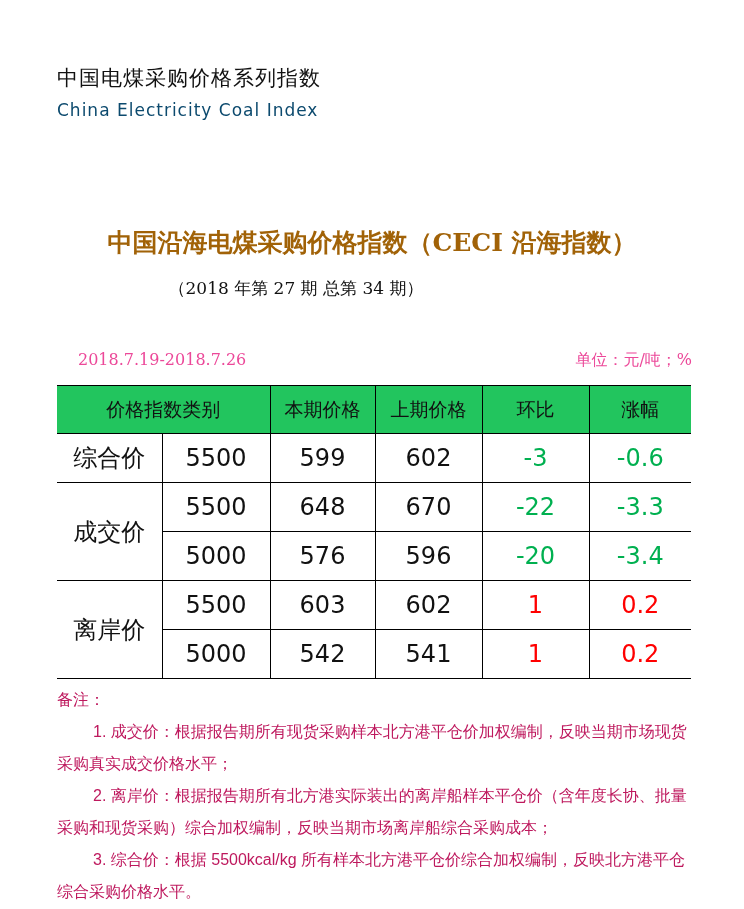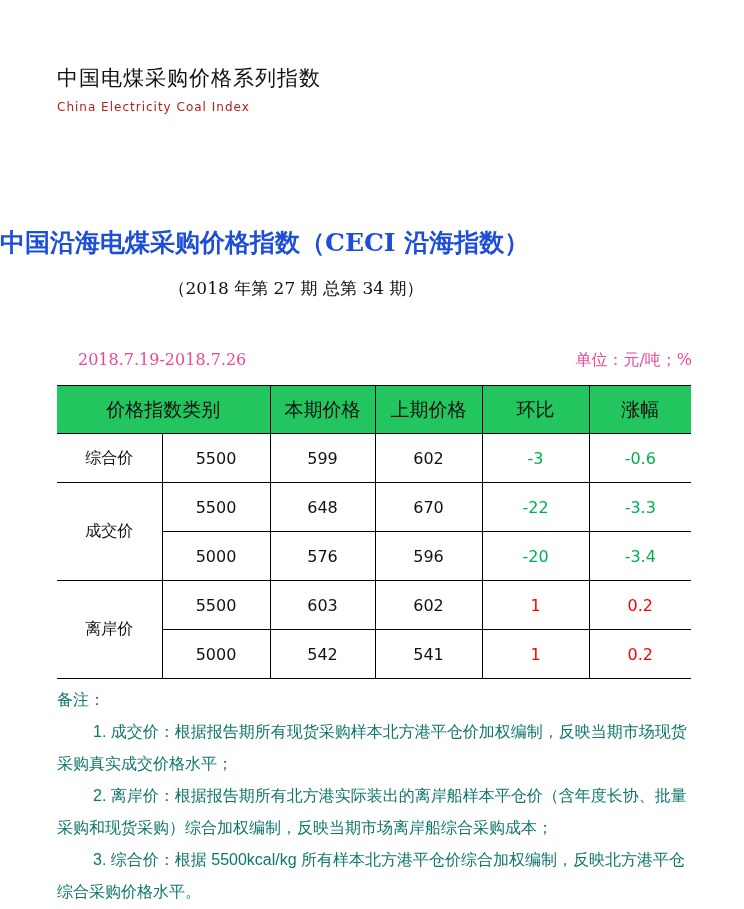--- a/index.html
+++ b/index.html
@@ -1,32 +1,32 @@
 <!DOCTYPE html>
 <html><head>
 <meta charset="utf-8">
 <style>
   html, body { margin:0; padding:0; background:#ffffff; }
   body { width:744px; height:909px; position:relative; overflow:hidden; font-family:"DejaVu Sans", sans-serif; color:#111; }
   .series-title { position:absolute; left:57px; top:64px; font-size:21px; letter-spacing:1px; color:#111; }
-  .series-subtitle { position:absolute; left:57px; top:100px; font-size:12px; letter-spacing:1px; color:#b91c1c; font-family:"DejaVu Sans", sans-serif; }
-  .main-title { position:absolute; left:0; width:744px; top:226px; text-align:left; font-family:"DejaVu Serif", serif; font-size:25px; font-weight:bold; color:#1d4ed8; }
+  .series-subtitle { position:absolute; left:57px; top:100px; font-size:17px; letter-spacing:1px; color:#0c4a6e; font-family:"DejaVu Sans", sans-serif; }
+  .main-title { position:absolute; left:0; width:744px; top:226px; text-align:center; font-family:"DejaVu Serif", serif; font-size:25px; font-weight:bold; color:#a16207; }
   .issue { position:absolute; left:0; width:592px; top:277px; text-align:center; font-family:"DejaVu Serif", serif; font-size:17px; color:#111; }
   .date-range { position:absolute; left:78px; top:350px; font-family:"DejaVu Serif", serif; font-size:16px; color:#ec4899; }
   .unit { position:absolute; right:52px; top:350px; font-family:"DejaVu Serif", serif; font-size:16px; color:#ec4899; }
   table.idx { position:absolute; left:57px; top:385px; width:634px; border-collapse:collapse; table-layout:fixed; }
-  table.idx th, table.idx td { border:1px solid #000; text-align:center; font-size:16px; padding:0; }
+  table.idx th, table.idx td { border:1px solid #000; text-align:center; font-size:24px; padding:0; }
   table.idx th { background:#22c55e; height:47px; font-weight:normal; font-size:19px; border-top:1.5px solid #000; }
   table.idx td { height:48px; }
   table.idx tr.last td { border-bottom:1.5px solid #000; }
   table.idx th.first, table.idx td.first { border-left:none; }
   table.idx th.lastc, table.idx td.lastc { border-right:none; }
   .down { color:#00b050; }
   .up { color:#ff0000; }
-  .notes { position:absolute; left:57px; top:684px; width:636px; font-size:16px; line-height:32px; color:#0f766e; font-family:"Liberation Sans", sans-serif; }
+  .notes { position:absolute; left:57px; top:684px; width:636px; font-size:16px; line-height:32px; color:#be185d; font-family:"Liberation Sans", sans-serif; }
   .notes p { margin:0; }
   .notes .indent { text-indent:36px; }
 </style>
 </head>
 <body>
 
 <div class="series-title">中国电煤采购价格系列指数</div>
 <div class="series-subtitle">China Electricity Coal Index</div>
 
 <div class="main-title">中国沿海电煤采购价格指数（CECI 沿海指数）</div>

